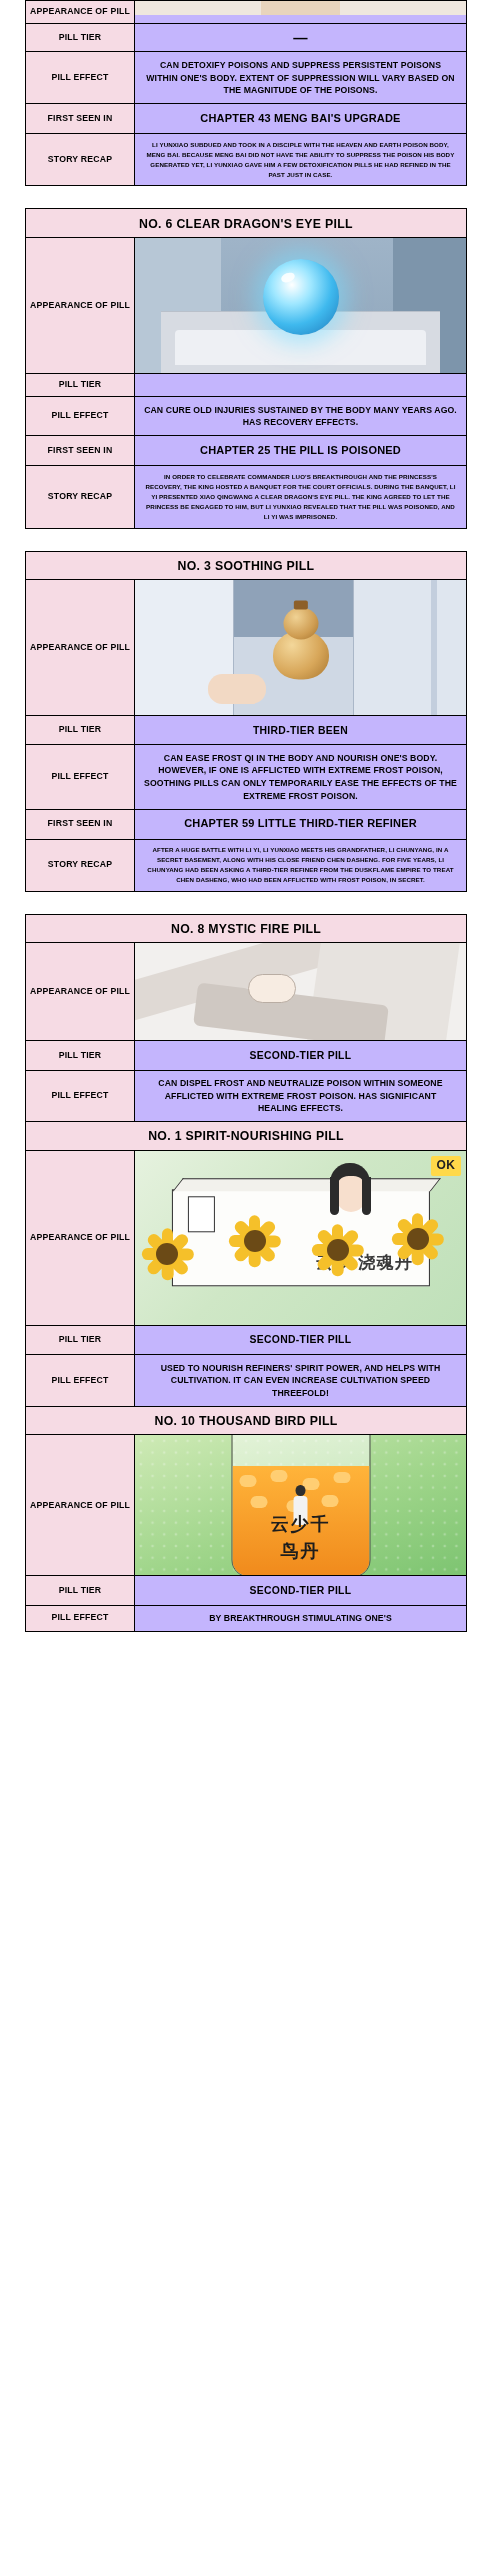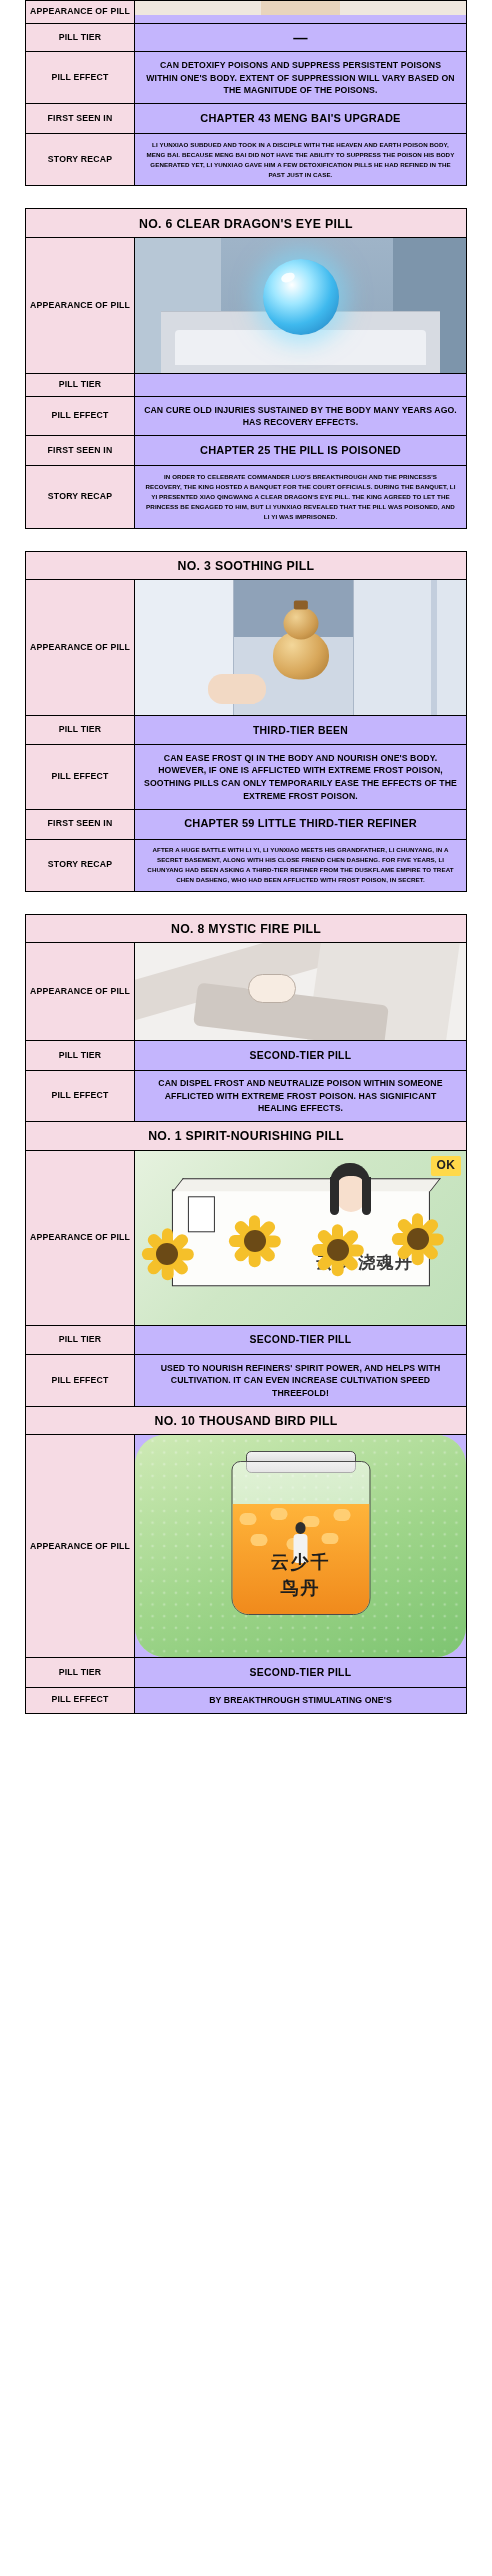--- a/index.html
+++ b/index.html
@@ -132,21 +132,21 @@
   .art9 .s2 { left: 91px; top: 62px; }
   .art9 .s3 { left: 174px; top: 71px; }
   .art9 .s4 { left: 254px; top: 60px; }
   .art9 .head { position: absolute; left: 194px; top: 11.7px; width: 43px; height: 54px; }
   .art9 .head .face { position: absolute; left: 6.5px; top: 13px; width: 30px; height: 36px; border-radius: 14.3px 14.3px 17px 17px; background: #f7dfcd; }
   .art9 .head .hair { position: absolute; left: 1.3px; top: 0; width: 40px; height: 26px; border-radius: 19.4px 19.4px 0 0; background: #2b2b2b; }
   .art9 .head .hair2 { position: absolute; left: 1.3px; top: 14.3px; width: 9px; height: 38px; background: #2b2b2b; border-radius: 0 0 5.2px 5.2px; }
   .art9 .head .hair3 { position: absolute; right: 1.3px; top: 14.3px; width: 9px; height: 38px; background: #2b2b2b; border-radius: 0 0 5.2px 5.2px; }
 
   
-  .art10 { height: 222px; position: relative; background: #bfe3a8; overflow: hidden; border-radius: 30px; }
+  .art10 { height: 140px; position: relative; background: #bfe3a8; overflow: hidden; }
   .art10 .bg { position: absolute; inset: 0;
     background: linear-gradient(160deg, #cfeab6 0%, #9fd58a 55%, #7dc471 100%); }
   .art10 .dots { position: absolute; inset: 0;
     background-image: radial-gradient(circle, rgba(255,255,255,.55) 1.3px, transparent 1.6px);
     background-size: 11.7px 11.7px; opacity: .5; }
   .art10 .jar { position: absolute; left: 50%; top: 46%; transform: translate(-50%,-50%); width: 139px; height: 154px;
     border-radius: 9px 9px 17px 17px; background: linear-gradient(180deg, rgba(255,255,255,.55), rgba(255,255,255,.3));
     border: 1.9px solid #4c4c4c; overflow: hidden; }
   .art10 .cap { position: absolute; left: 50%; top: calc(46% - 87px); transform: translateX(-50%); width: 110px; height: 22px;
     border-radius: 5.2px; background: linear-gradient(180deg,#f3f3f3,#c9c9c9); border: 1.9px solid #4c4c4c; }

